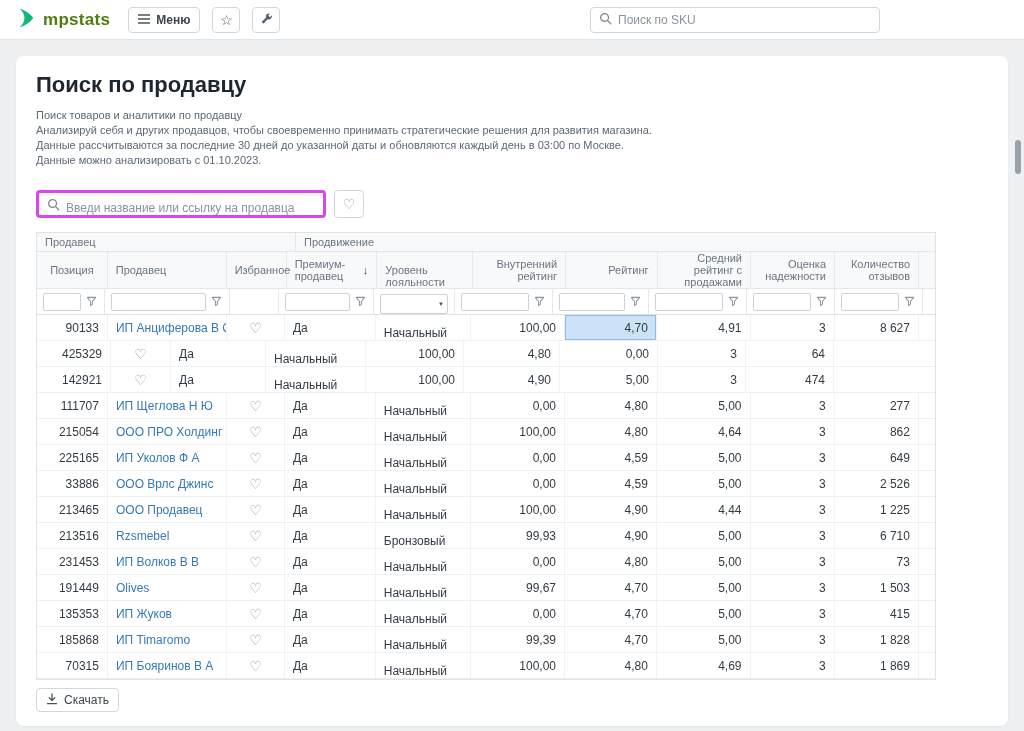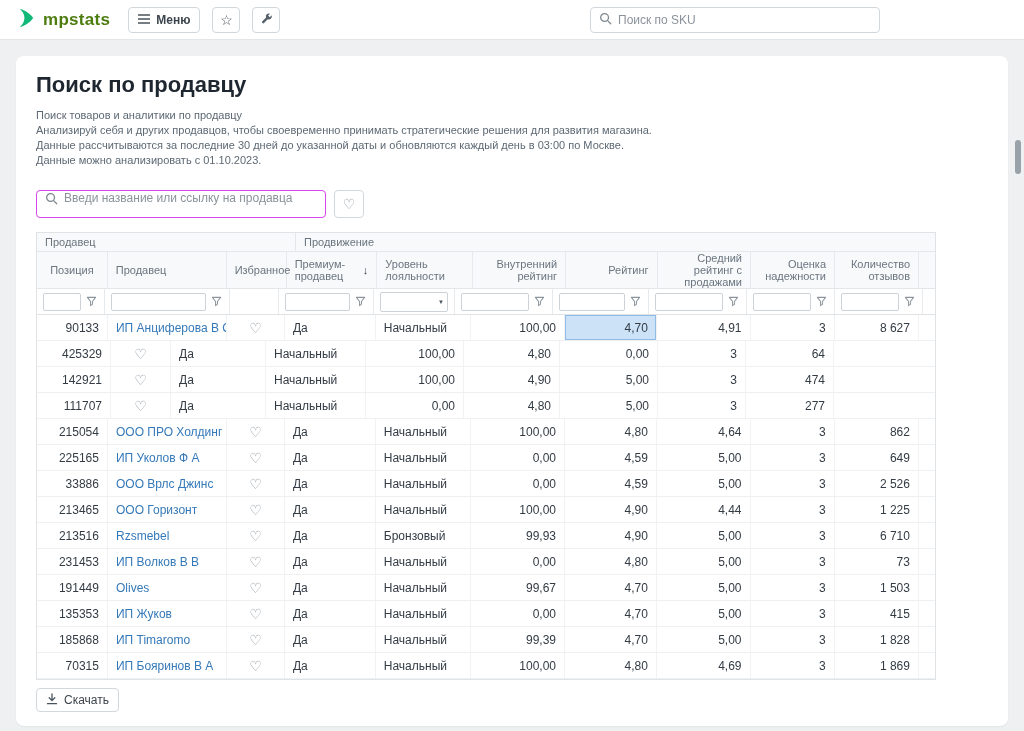--- a/index.html
+++ b/index.html
@@ -17,21 +17,21 @@
   .sku-search { position:absolute; left:590px; top:7px; width:290px; height:26px; border:1px solid #d2d7db; border-radius:4px; display:flex; align-items:center; padding:0 8px; gap:6px; background:#fff; }
   .sku-search input, .seller-search input { border:none; outline:none; flex:1; font-size:12px; color:#333; font-family:inherit; min-width:0; background:transparent; }
   ::placeholder { color:#8a939b; }
 
   
   .card { margin:16px; background:#fff; border-radius:8px; padding:16px 20px 14px; box-shadow:0 1px 2px rgba(20,30,40,.05); }
   .page-title { font-size:22px; font-weight:bold; color:#1e2630; margin-bottom:10px; }
   .desc { font-size:11px; color:#5d6974; line-height:15px; }
 
   .search-row { display:flex; gap:8px; margin-top:22px; align-items:center; }
-  .seller-search { width:290px; height:28px; border:1px solid #d946ef; border-radius:4px; display:flex; align-items:flex-start; padding:0 8px; gap:6px; }
+  .seller-search { width:290px; height:28px; border:3px solid #d946ef; border-radius:4px; display:flex; align-items:flex-end; padding:0 8px; gap:6px; }
   .fav-btn { width:30px; height:28px; }
   .heart { color:#9aa3ab; font-size:14px; line-height:1; }
 
   
   .table { margin-top:14px; border:1px solid #dfe3e6; width:900px; font-size:12px; background:#fff; }
   .tr { display:flex; }
   .group-row { background:#f8f9fa; border-bottom:1px solid #e4e7ea; height:19px; }
   .group-cell { font-size:11px; color:#6a7580; padding:3px 8px 0; }
   .g1 { width:259px; border-right:1px solid #e4e7ea; }
   .g2 { flex:1; }
@@ -59,21 +59,21 @@
   .num { justify-content:flex-end; }
   .td-center { justify-content:center; }
   .seller-link { color:#3579b8; cursor:pointer; }
   .selected-cell { background:#cbe2f7; box-shadow:inset 0 0 0 1px #8fbbe6; }
 
   
   .col-pos { width:74px;align-items:center; }
   .col-seller { width:125px; }
   .col-fav { width:60px; }
   .col-premium { width:95px; }
-  .col-loyalty { width:100px; }
+  .col-loyalty { width:100px;align-items:flex-end; }
   .col-internal { width:98px; }
   .col-rating { width:96px; }
   .col-avg { width:98px; }
   .col-reliab { width:88px; }
   .col-reviews { width:88px; }
   .col-filler { flex:1; border-right:none !important; }
 
   .download-btn { margin-top:8px; height:24px; }
 
   .scroll-thumb { position:absolute; right:3px; top:140px; width:6px; height:34px; background:#9aa2a9; border-radius:3px; cursor:pointer; }
@@ -301,20 +301,21 @@
     <div class="td col-internal num">100,00</div>
     <div class="td col-rating num">4,90</div>
     <div class="td col-avg num">5,00</div>
     <div class="td col-reliab num">3</div>
     <div class="td col-reviews num">474</div>
     <div class="td col-filler"></div>
   </div>
 
   <div class="tr body-row">
     <div class="td col-pos num">111707</div>
+    <div class="td col-seller seller-link">ИП Щеглова Н Ю</div>
     <div class="td col-fav td-center">
       <span class="heart">♡</span>
     </div>
     <div class="td col-premium">Да</div>
     <div class="td col-loyalty">Начальный</div>
     <div class="td col-internal num">0,00</div>
     <div class="td col-rating num">4,80</div>
     <div class="td col-avg num">5,00</div>
     <div class="td col-reliab num">3</div>
     <div class="td col-reviews num">277</div>
@@ -364,21 +365,21 @@
     <div class="td col-internal num">0,00</div>
     <div class="td col-rating num">4,59</div>
     <div class="td col-avg num">5,00</div>
     <div class="td col-reliab num">3</div>
     <div class="td col-reviews num">2 526</div>
     <div class="td col-filler"></div>
   </div>
 
   <div class="tr body-row">
     <div class="td col-pos num">213465</div>
-    <div class="td col-seller seller-link">ООО Горизонт</div>
+    <div class="td col-seller seller-link">ООО Продавец</div>
     <div class="td col-fav td-center">
       <span class="heart">♡</span>
     </div>
     <div class="td col-premium">Да</div>
     <div class="td col-loyalty">Начальный</div>
     <div class="td col-internal num">100,00</div>
     <div class="td col-rating num">4,90</div>
     <div class="td col-avg num">4,44</div>
     <div class="td col-reliab num">3</div>
     <div class="td col-reviews num">1 225</div>

